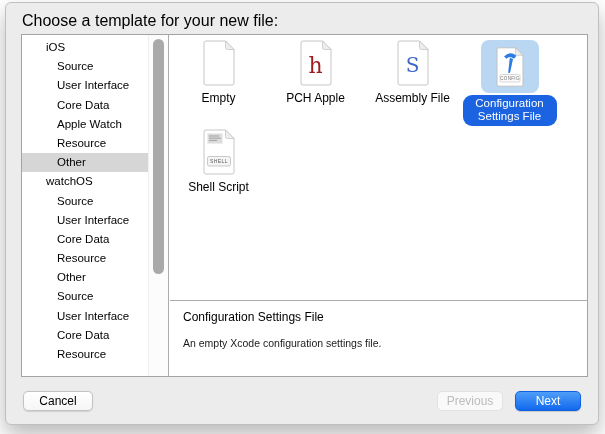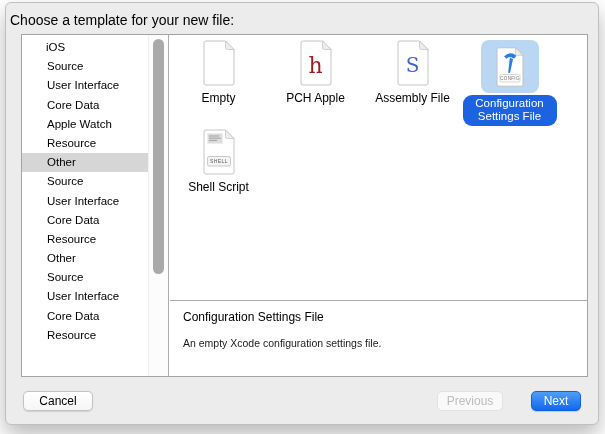--- a/index.html
+++ b/index.html
@@ -3,33 +3,33 @@
 <meta charset="utf-8">
 <style>
   * { box-sizing: border-box; margin: 0; padding: 0; }
   html,body { width:605px; height:434px; background:#ffffff; font-family:"Liberation Sans", sans-serif; -webkit-font-smoothing:antialiased; overflow:hidden; }
 
   .dialog {
     position:absolute; left:5px; top:2px; width:594px; height:423px;
     background:#ececec; border:1px solid #c0c0c0; border-radius:6px;
     box-shadow:0 10px 22px rgba(0,0,0,0.28);
   }
-  .window-title { position:absolute; left:4px; top:9px; font-size:14px; color:#000; }
+  .window-title { position:absolute; left:16px; top:9px; font-size:16px; color:#000; }
 
   .content-box {
     position:absolute; left:15px; top:31px; width:567px; height:343px;
     background:#ffffff; border:1px solid #a3a3a3;
   }
 
   
   .sidebar { position:absolute; left:0; top:0; bottom:0; width:147px; border-right:1px solid #acacac; overflow:hidden; }
   .side-list { padding-top:3px; }
   .side-row { height:19.2px; line-height:19.2px; font-size:11.5px; color:#000; width:calc(100% - 20px); white-space:nowrap; overflow:hidden; cursor:default; }
   .side-row.header { padding-left:24px; }
-  .side-row.item { padding-left:25px; }
+  .side-row.item { padding-left:35px; }
   .side-row.selected { background:#d6d6d6; }
   .scroll-track { position:absolute; right:0; top:0; bottom:0; width:20px; background:#fcfcfc; border-left:1px solid #efefef; }
   .scroll-thumb { position:absolute; left:4px; top:4px; width:11px; height:235px; background:#a9a9a9; border-radius:6px; }
 
   
   .template-grid {
     position:absolute; left:148px; top:0; width:419px; height:265px; overflow:hidden;
     display:grid; grid-template-columns:repeat(4, 97px); grid-auto-rows:89px; padding-top:5px;
   }
   .tcell { display:flex; flex-direction:column; align-items:center; cursor:default; }
@@ -46,39 +46,40 @@
   .details-title { font-size:12px; color:#000; }
   .details-desc { margin-top:13px; font-size:10.5px; color:#1a1a1a; }
 
   
   .btn {
     position:absolute; bottom:13px; height:20px; border-radius:5px; font-size:12px;
     display:flex; align-items:center; justify-content:center; cursor:default;
   }
   .btn-cancel { left:17px; width:70px; background:linear-gradient(#ffffff,#f6f6f6); border:1px solid #c3c3c3; color:#000; box-shadow:0 0.5px 1px rgba(0,0,0,0.12); }
   .btn-previous { right:95px; width:66px; background:#f9f9f9; border:1px solid #e2e2e2; color:#bcbcbc; }
-  .btn-next { right:17px; width:50px; background:linear-gradient(#4f9ef8,#1168ee); border:1px solid #1060e2; color:#ffffff; box-shadow:0 0.5px 1px rgba(0,0,0,0.15); }
+  .btn-next { right:17px; width:66px; background:linear-gradient(#4f9ef8,#1168ee); border:1px solid #1060e2; color:#ffffff; box-shadow:0 0.5px 1px rgba(0,0,0,0.15); }
 </style>
 </head>
 <body>
 
 <div class="dialog">
   <div class="window-title">Choose a template for your new file:</div>
 
   <div class="content-box">
 
     <div class="sidebar">
       <div class="side-list">
         <div class="side-row header">iOS</div>
         <div class="side-row item">Source</div>
         <div class="side-row item">User Interface</div>
         <div class="side-row item">Core Data</div>
         <div class="side-row item">Apple Watch</div>
         <div class="side-row item">Resource</div>
         <div class="side-row item selected">Other</div>
+        <div class="side-row header">watchOS</div>
         <div class="side-row item">Source</div>
         <div class="side-row item">User Interface</div>
         <div class="side-row item">Core Data</div>
         <div class="side-row item">Resource</div>
         <div class="side-row item">Other</div>
         <div class="side-row item">Source</div>
         <div class="side-row item">User Interface</div>
         <div class="side-row item">Core Data</div>
         <div class="side-row item">Resource</div>
       </div>

